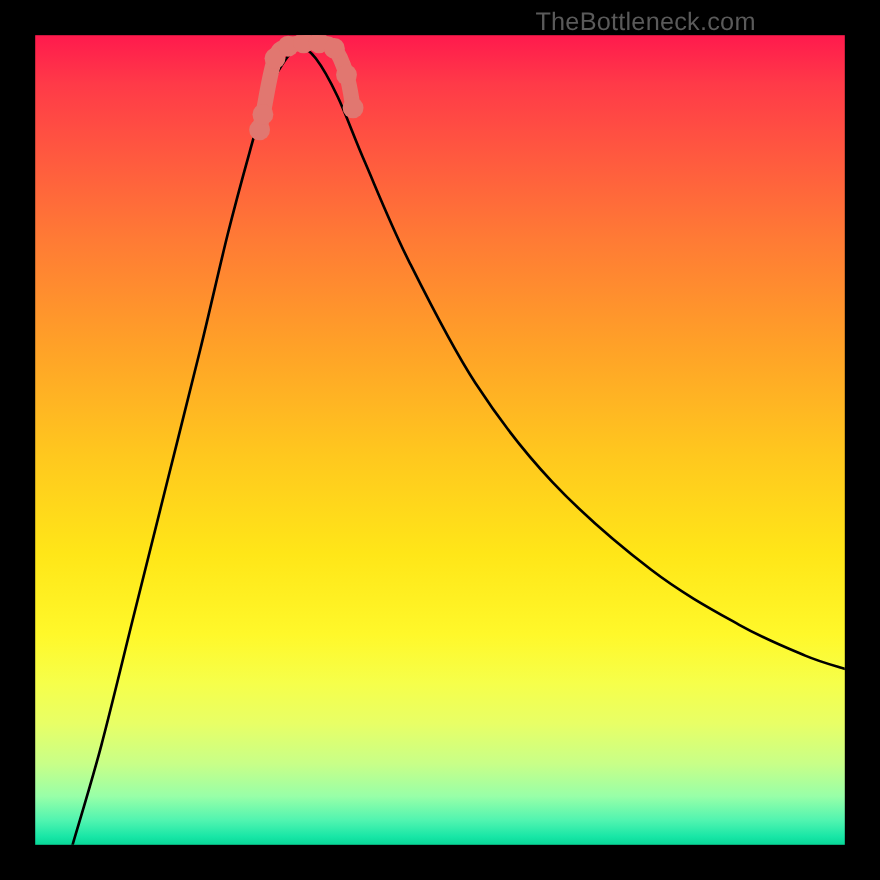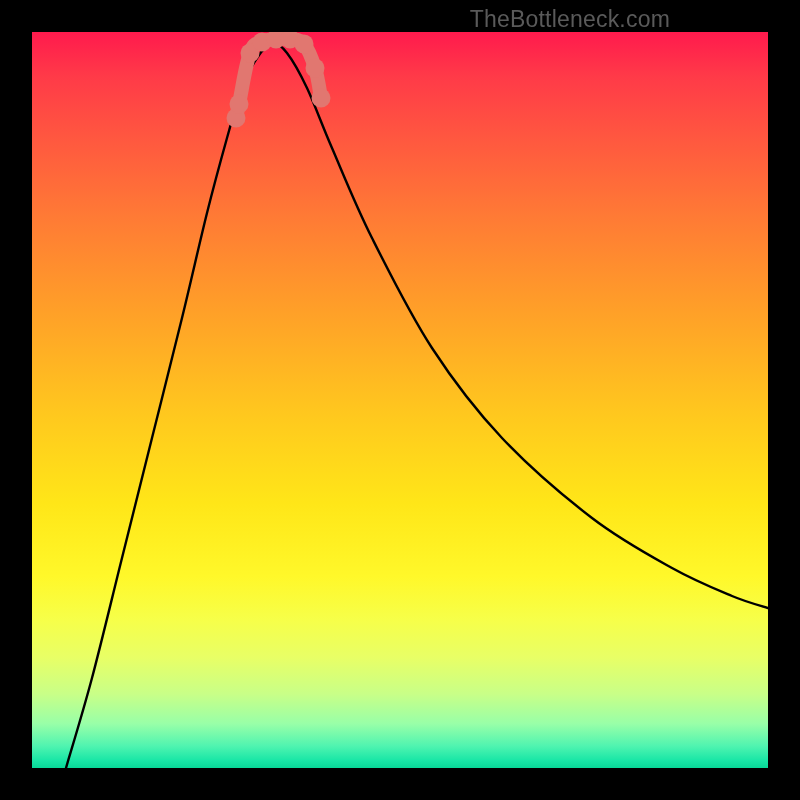--- a/index.html
+++ b/index.html
@@ -11,20 +11,21 @@
     overflow: hidden;
     font-family: Arial, Helvetica, sans-serif;
   }
   .frame {
     position: absolute;
     left: 0;
     top: 0;
     width: 684px;
     height: 800px;
     background: #000;
+    padding-left: 17px;
   }
   .plot {
     position: absolute;
     left: 32px;
     top: 32px;
     width: 736px;
     height: 736px;
     background: linear-gradient(to bottom,
       #ff1a4d 0%,
       #ff3a48 6%,

